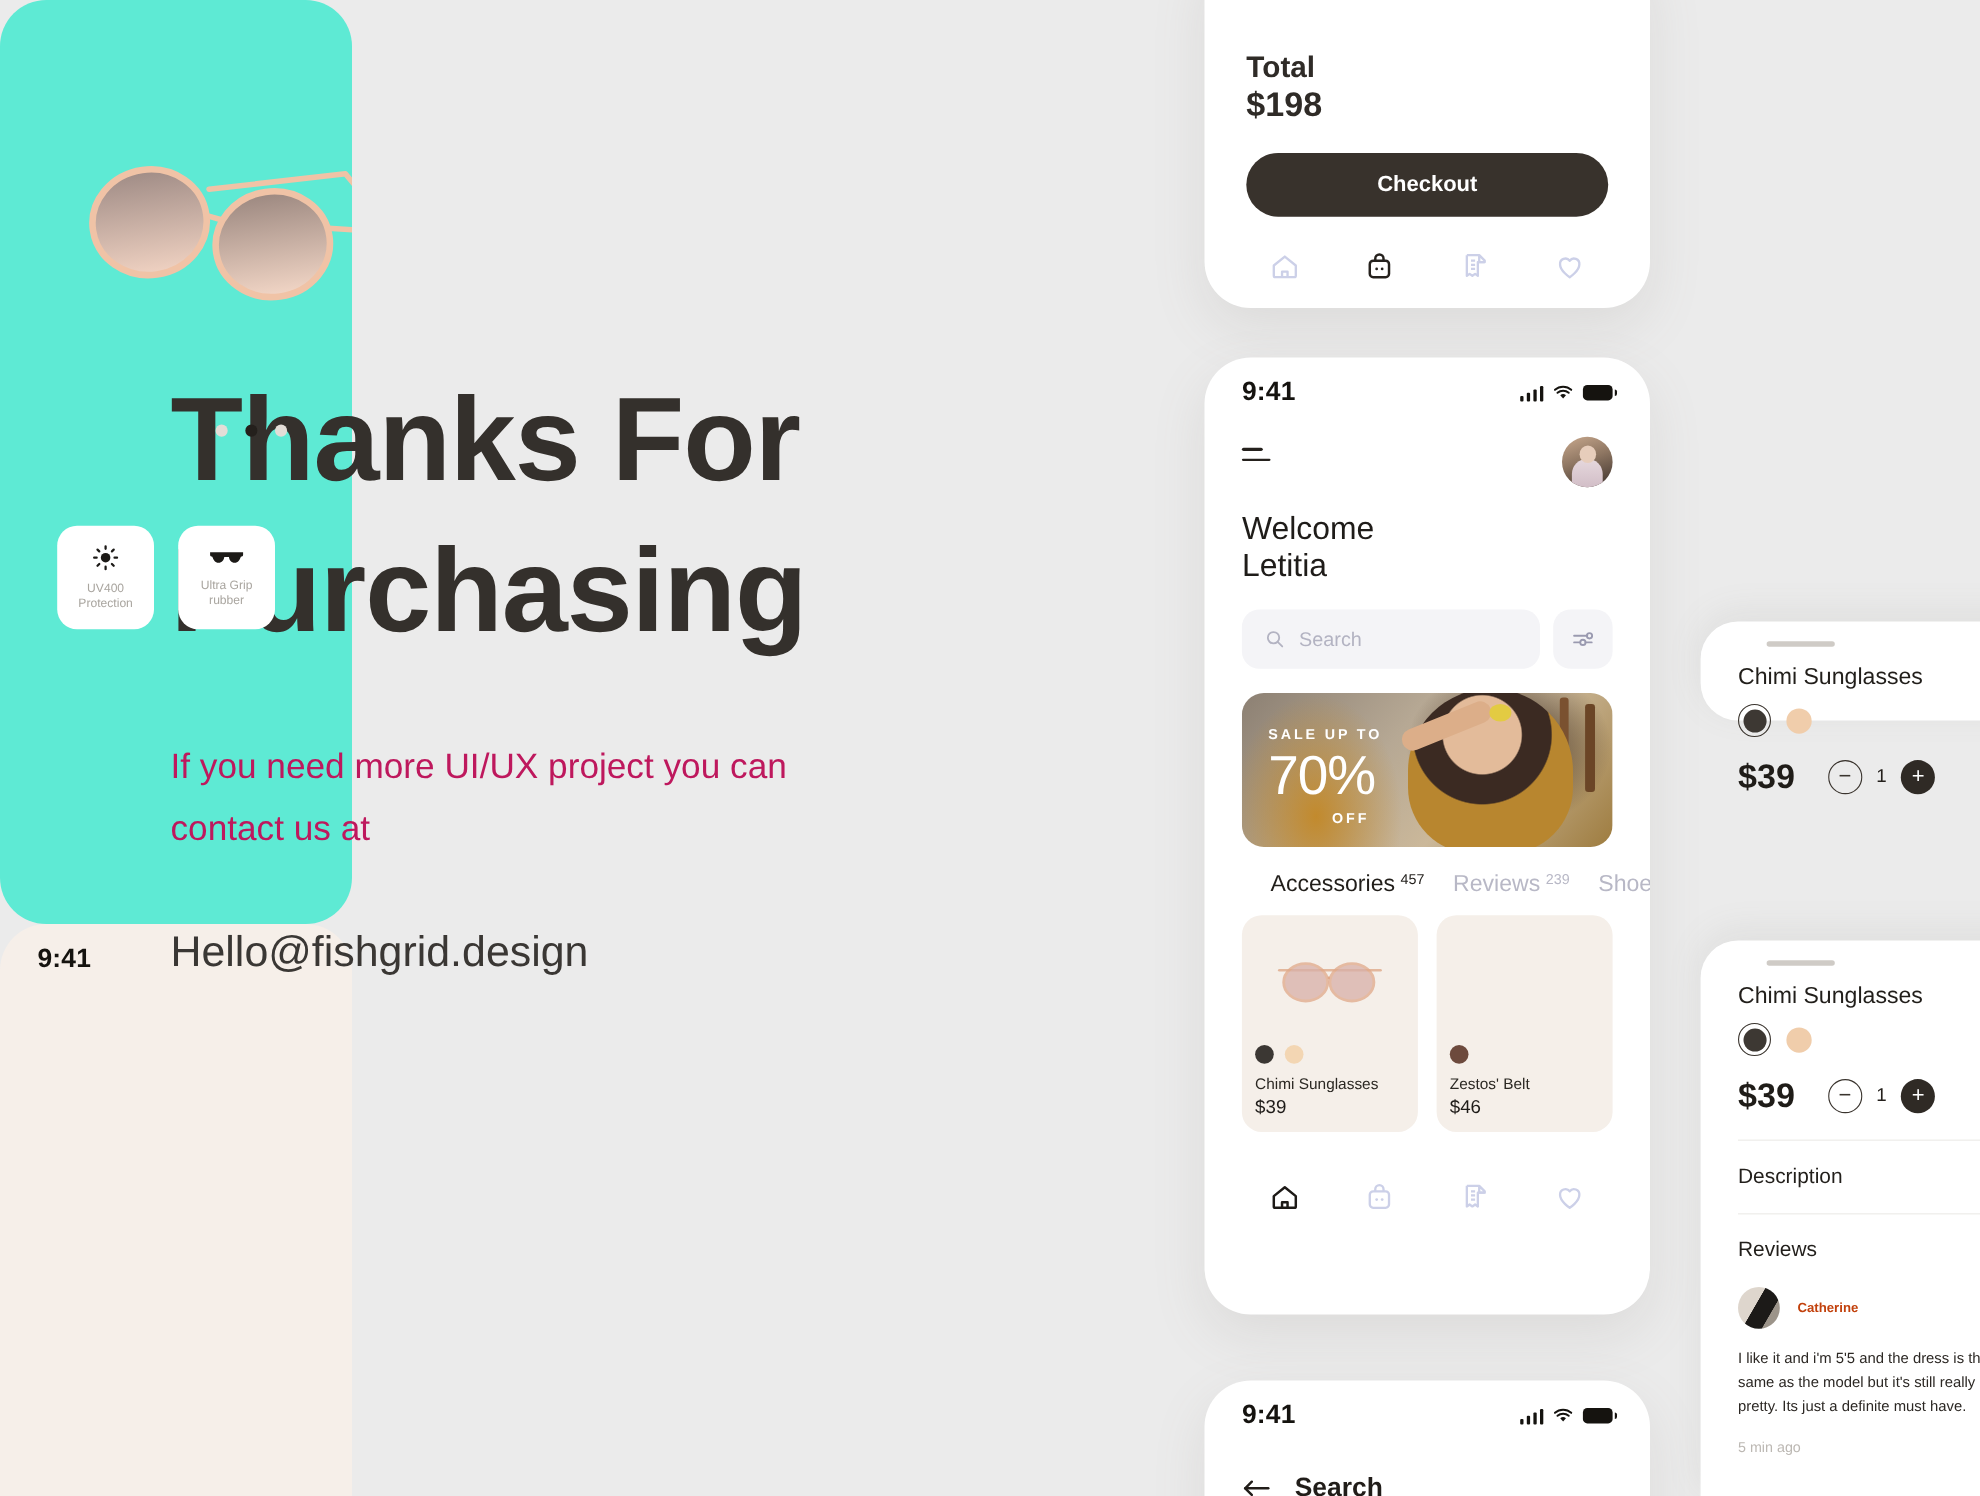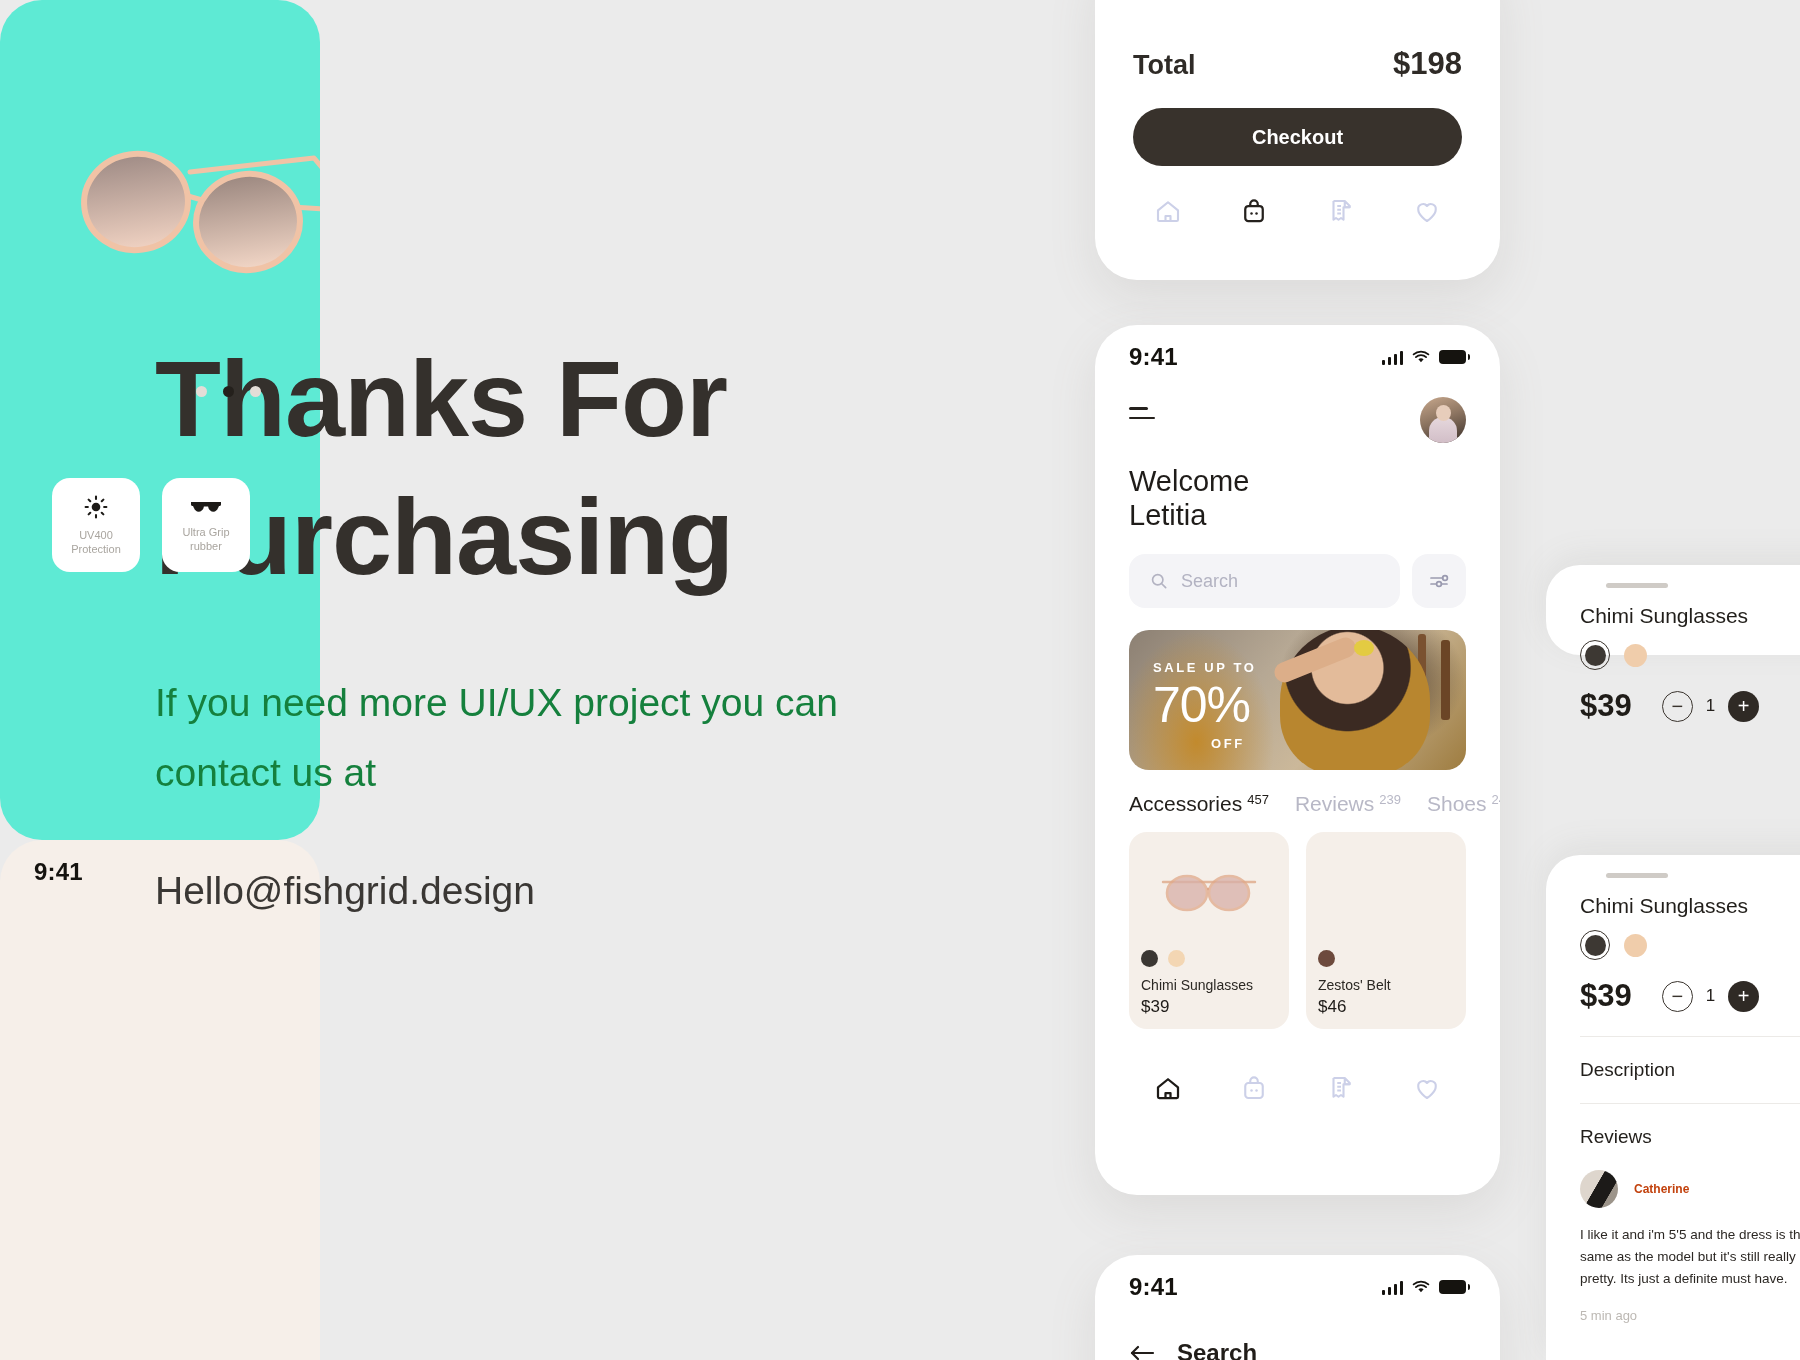--- a/index.html
+++ b/index.html
@@ -11,22 +11,22 @@
   }
   .stage { position: relative; width: 1800px; height: 1360px; background: #ebebeb; }
 
   
   .promo { position: absolute; left: 155px; top: 330px; width: 900px; }
   .promo-title {
     font-size: 108px; line-height: 1.28; font-weight: 700;
     color: #34302c; letter-spacing: -1px; white-space: pre-line;
   }
   .promo-sub {
-    margin-top: 62px; font-size: 39px; line-height: 1.78;
-    color: #15803d; font-weight: 400; white-space: pre-line;
+    margin-top: 62px; font-size: 32px; line-height: 1.78;
+    color: #be185d; font-weight: 400; white-space: pre-line;
   }
   .promo-email {
     margin-top: 62px; font-size: 39px; color: #3a3734; font-weight: 400;
   }
 
   
   .phone {
     position: absolute; background: #fff;
     border-radius: 42px; overflow: hidden;
     box-shadow: 0 18px 48px rgba(120,115,110,.13);
@@ -46,21 +46,21 @@
   }
   .batt:after {
     content:""; position:absolute; right:-4px; top:4px; width:2.5px; height:6px;
     background:#15130f; border-radius:0 2px 2px 0;
   }
 
   
   #phone-checkout { left: 1095px; top: -50px; width: 405px; height: 330px; border-radius: 42px; }
   .co-row {
     display:flex; align-items:baseline; justify-content:space-between;
-    padding: 0 38px; margin-top: 96px;
+    padding: 0 38px; margin-top: 96px; flex-direction: column;
   }
   .co-label { font-size: 27px; font-weight: 700; color: #2f2b27; }
   .co-total { font-size: 31px; font-weight: 700; color: #2f2b27; }
   .co-btn {
     margin: 26px 38px 0 38px; height: 58px; border-radius: 30px;
     background: #38322c; color:#fff; display:flex; align-items:center;
     justify-content:center; font-size: 20px; font-weight: 700; cursor:pointer;
   }
   .tabbar { display:flex; align-items:center; justify-content:space-around; padding: 30px 30px 0 30px; }
   .tabbar svg { display:block; }
@@ -118,21 +118,21 @@
   .banner .lemon{ position:absolute; right:92px; top:10px; width:20px; height:16px; border-radius:50%; background:#e3cb42;}
   .banner-txt { position:absolute; left: 24px; top: 30px; color:#fff; }
   .b-small { font-size: 13px; letter-spacing: 2.6px; font-weight: 600; }
   .b-big { font-size: 50px; font-weight: 400; line-height: 1.05; margin-top: 4px; letter-spacing: -1px;}
   .b-off { font-size: 13px; letter-spacing: 2.6px; font-weight: 600; margin-top: 4px; margin-left: 58px; }
 
   .cats { display:flex; align-items:baseline; gap: 26px; padding: 22px 34px 0 34px; }
   .cat { display:flex; align-items:flex-start; gap: 5px; cursor:pointer; }
   .cat .nm { font-size: 21px; color:#b8b8c6; }
   .cat .ct { font-size: 13px; color:#b8b8c6; }
-  .cat.active .nm { color:#211e1a; }
+  .cat.active .nm { color:#211e1a;margin-left:26px; }
   .cat.active .ct { color:#211e1a; }
 
   .cards { display:flex; gap: 17px; padding: 16px 0 0 34px; }
   .pcard {
     width: 160px; flex:none; background:#f5efe9; border-radius: 18px; padding: 12px;
   }
   .pimg { height: 98px; display:flex; align-items:center; justify-content:center; }
   .swatches { display:flex; gap: 10px; margin-top: 8px; }
   .sw { width: 17px; height: 17px; border-radius:50%; }
   .pname { font-size: 14px; color:#2b2823; margin-top: 10px; white-space:nowrap; overflow:hidden; }

